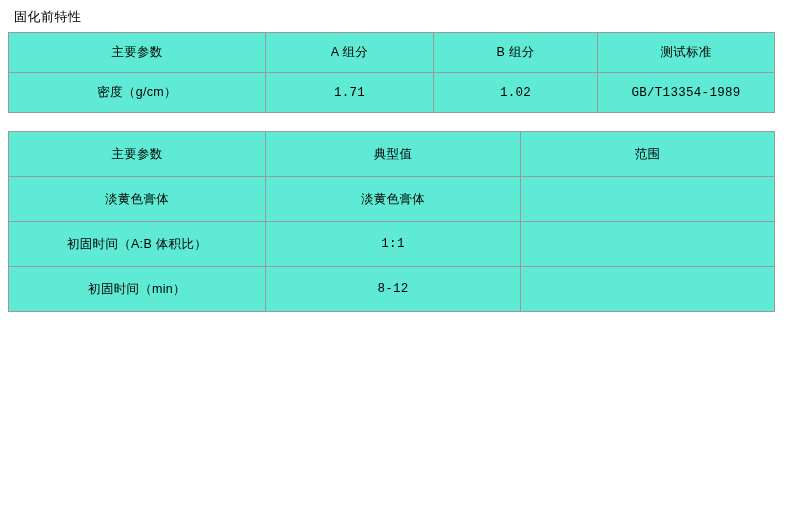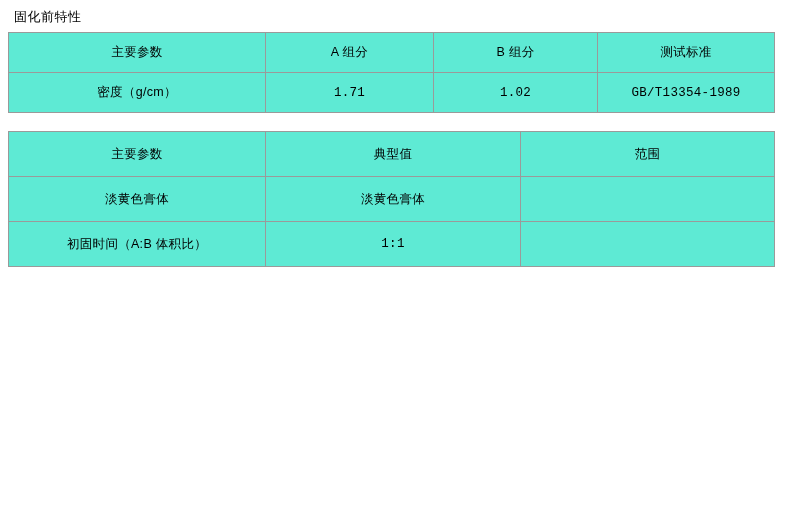--- a/index.html
+++ b/index.html
@@ -112,16 +112,21 @@
       <tr>
         <td>淡黄色膏体</td>
         <td>淡黄色膏体</td>
         <td></td>
       </tr>
       <tr>
         <td>初固时间（A:B 体积比）</td>
         <td class="mono">1:1</td>
         <td></td>
       </tr>
+      <tr>
+        <td>初固时间（min）</td>
+        <td class="mono">8-12</td>
+        <td></td>
+      </tr>
     </tbody>
   </table>
 
 </div>
 
 </body></html>

